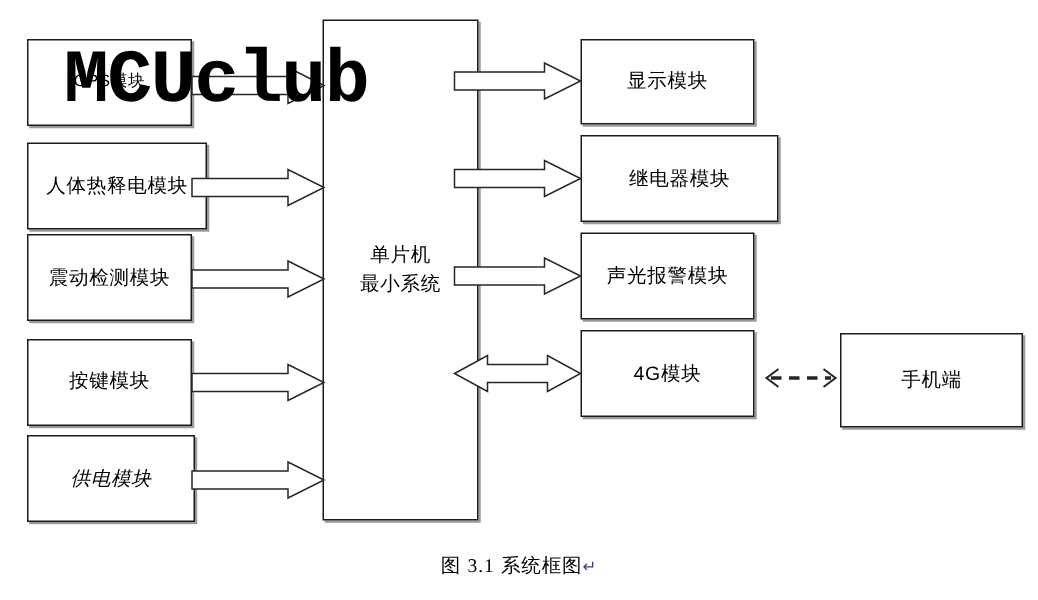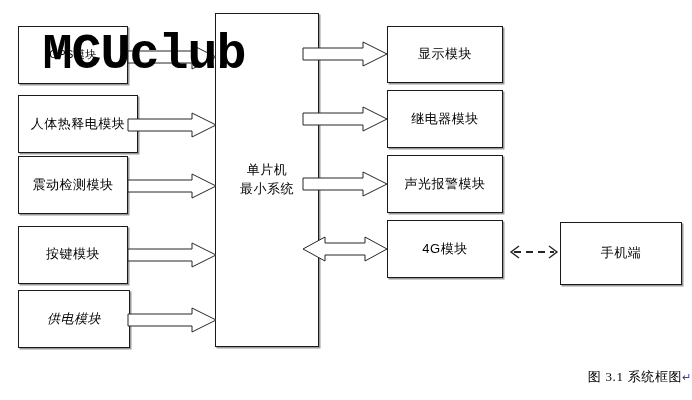--- a/index.html
+++ b/index.html
@@ -74,21 +74,21 @@
     pointer-events: none;
     user-select: none;
     text-align: center;
   }
 
   .caption {
     position: absolute;
     left: 0;
     top: 368px;
     width: 692px;
-    text-align: right;
+    text-align: center;
     font-size: 13px;
     color: #000000;
     letter-spacing: 0.6px;
   }
   .caption .num { font-family: "Liberation Serif", serif; }
   .caption .pilcrow { color: #3a3a9a; font-size: 11px; }
 </style>
 </head>
 <body>
 
@@ -116,21 +116,21 @@
 
   <div class="box mcu" style="left:215px; top:13px; width:104px; height:334px;">
     <span class="box-label">单片机
 最小系统</span>
   </div>
 
   <div class="box" style="left:387px; top:26px; width:116px; height:57px;">
     <span class="box-label">显示模块</span>
   </div>
 
-  <div class="box" style="left:387px; top:90px; width:116px; height:58px;">
+  <div class="box" style="left:387px; top:90px; width:132px; height:58px;">
     <span class="box-label">继电器模块</span>
   </div>
 
   <div class="box" style="left:387px; top:155px; width:116px; height:58px;">
     <span class="box-label">声光报警模块</span>
   </div>
 
   <div class="box" style="left:387px; top:220px; width:116px; height:58px;">
     <span class="box-label">4G模块</span>
   </div>

